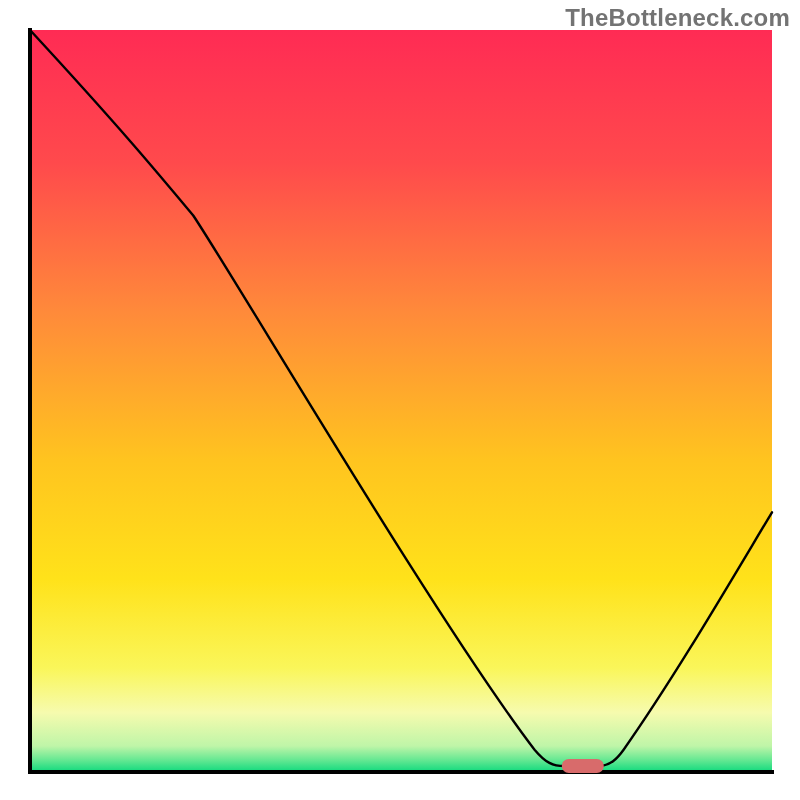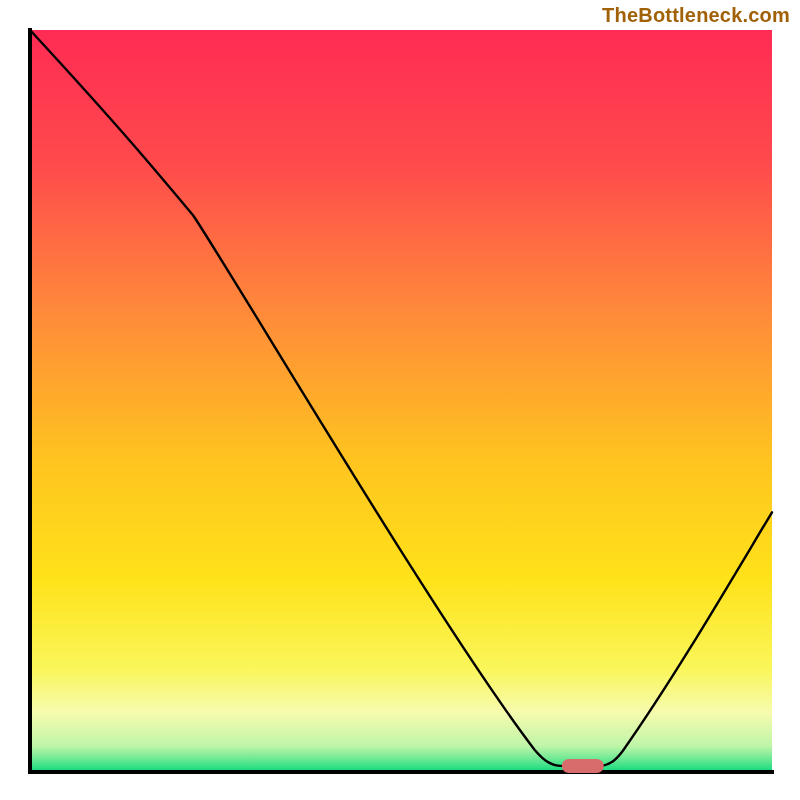--- a/index.html
+++ b/index.html
@@ -12,23 +12,23 @@
   }
   .stage {
     position: relative;
     width: 800px;
     height: 800px;
   }
   .watermark {
     position: absolute;
     top: 4px;
     right: 10px;
-    font-size: 20px;
+    font-size: 24px;
     font-weight: 600;
-    color: #a16207;
+    color: #737373;
     letter-spacing: 0.2px;
   }
   svg {
     position: absolute;
     top: 0;
     left: 0;
   }
 </style>
 </head>
 <body>

